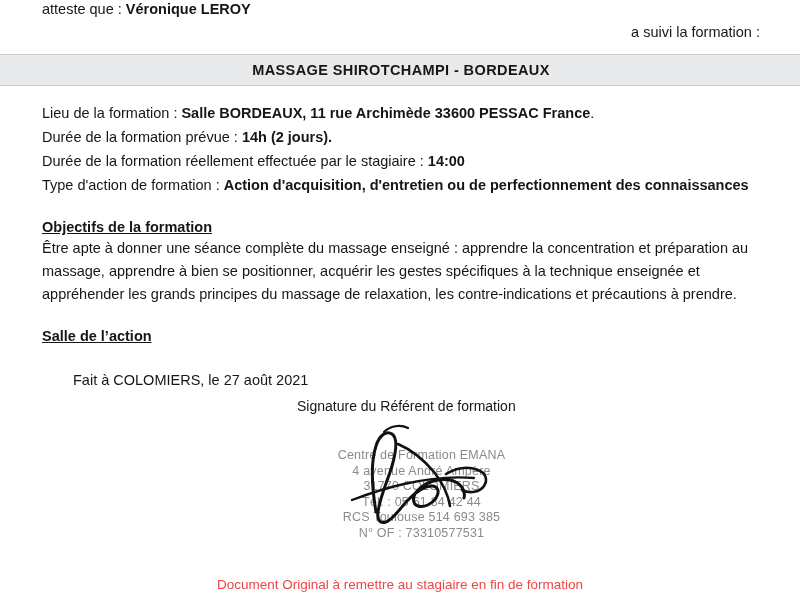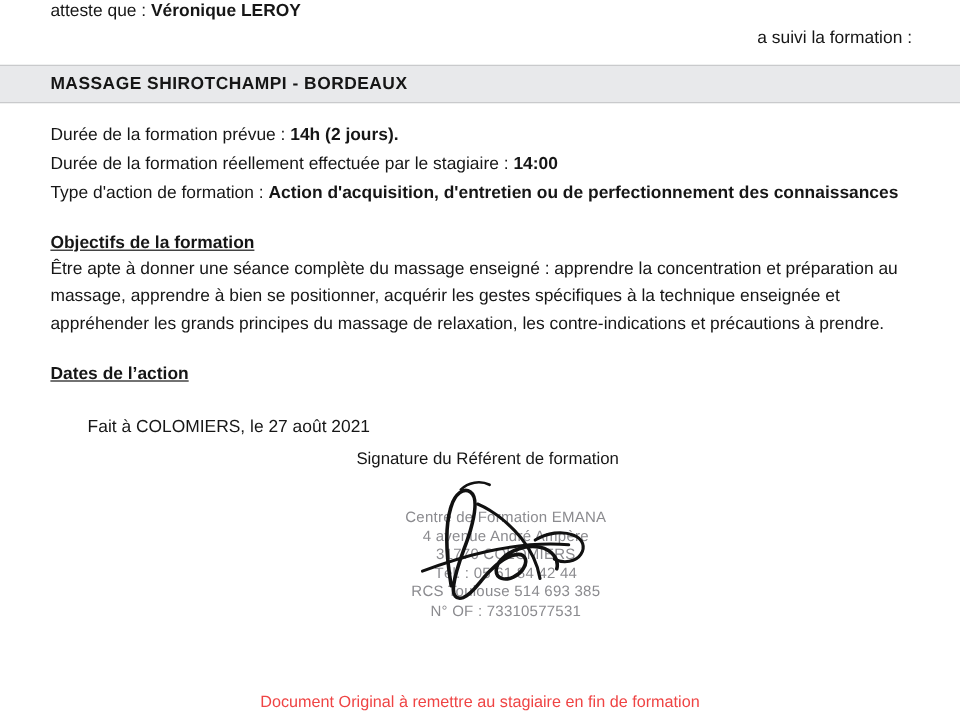--- a/index.html
+++ b/index.html
@@ -41,20 +41,21 @@
     text-align: right;
   }
   .title-band {
     margin-top: 10px;
     background: #e8e9eb;
     border-top: 1px solid #c9cacc;
     border-bottom: 1px solid #c9cacc;
     height: 30px;
     display: flex;
     align-items: center;
+    justify-content: center;
     margin-left: -42px;
     margin-right: -40px;
     padding-left: 42px;
     padding-right: 40px;
   }
   .title-band span {
     font-size: 14.5px;
     font-weight: bold;
     letter-spacing: 0.4px;
   }
@@ -129,20 +130,23 @@
   </div>
 
   <div class="followed">a suivi la formation :</div>
 
   <div class="title-band">
     <span>MASSAGE SHIROTCHAMPI - BORDEAUX</span>
   </div>
 
   <div class="details">
 
+    <div class="line">
+      <span>Lieu de la formation : </span><span class="b">Salle BORDEAUX,  11 rue Archimède 33600 PESSAC France</span><span>.</span>
+    </div>
 
 
     <div class="line">
       <span>Durée de la formation prévue : </span><span class="b">14h (2 jours).</span>
     </div>
 
     <div class="line">
       <span>Durée de la formation réellement effectuée par le stagiaire : </span><span class="b">14:00</span>
     </div>
 
@@ -151,21 +155,21 @@
     </div>
 
   </div>
 
   <div class="section">
     <div class="section-head">Objectifs de la formation</div>
     <div class="para">Être apte à donner une séance complète du massage enseigné : apprendre la concentration et préparation au massage, apprendre à bien se positionner, acquérir les gestes spécifiques à la technique enseignée et appréhender les grands principes du massage de relaxation, les contre-indications et précautions à prendre.</div>
   </div>
 
   <div class="section">
-    <div class="section-head">Dates de l’action</div>
+    <div class="section-head">Salle de l’action</div>
   </div>
 
   <div class="place-date">Fait à COLOMIERS, le 27 août 2021</div>
 
   <div class="sign-area">
     <div class="sign-label">Signature du Référent de formation</div>
 
     <div class="stamp">
       <div>Centre de Formation EMANA</div>
       <div>4 avenue André Ampère</div>

